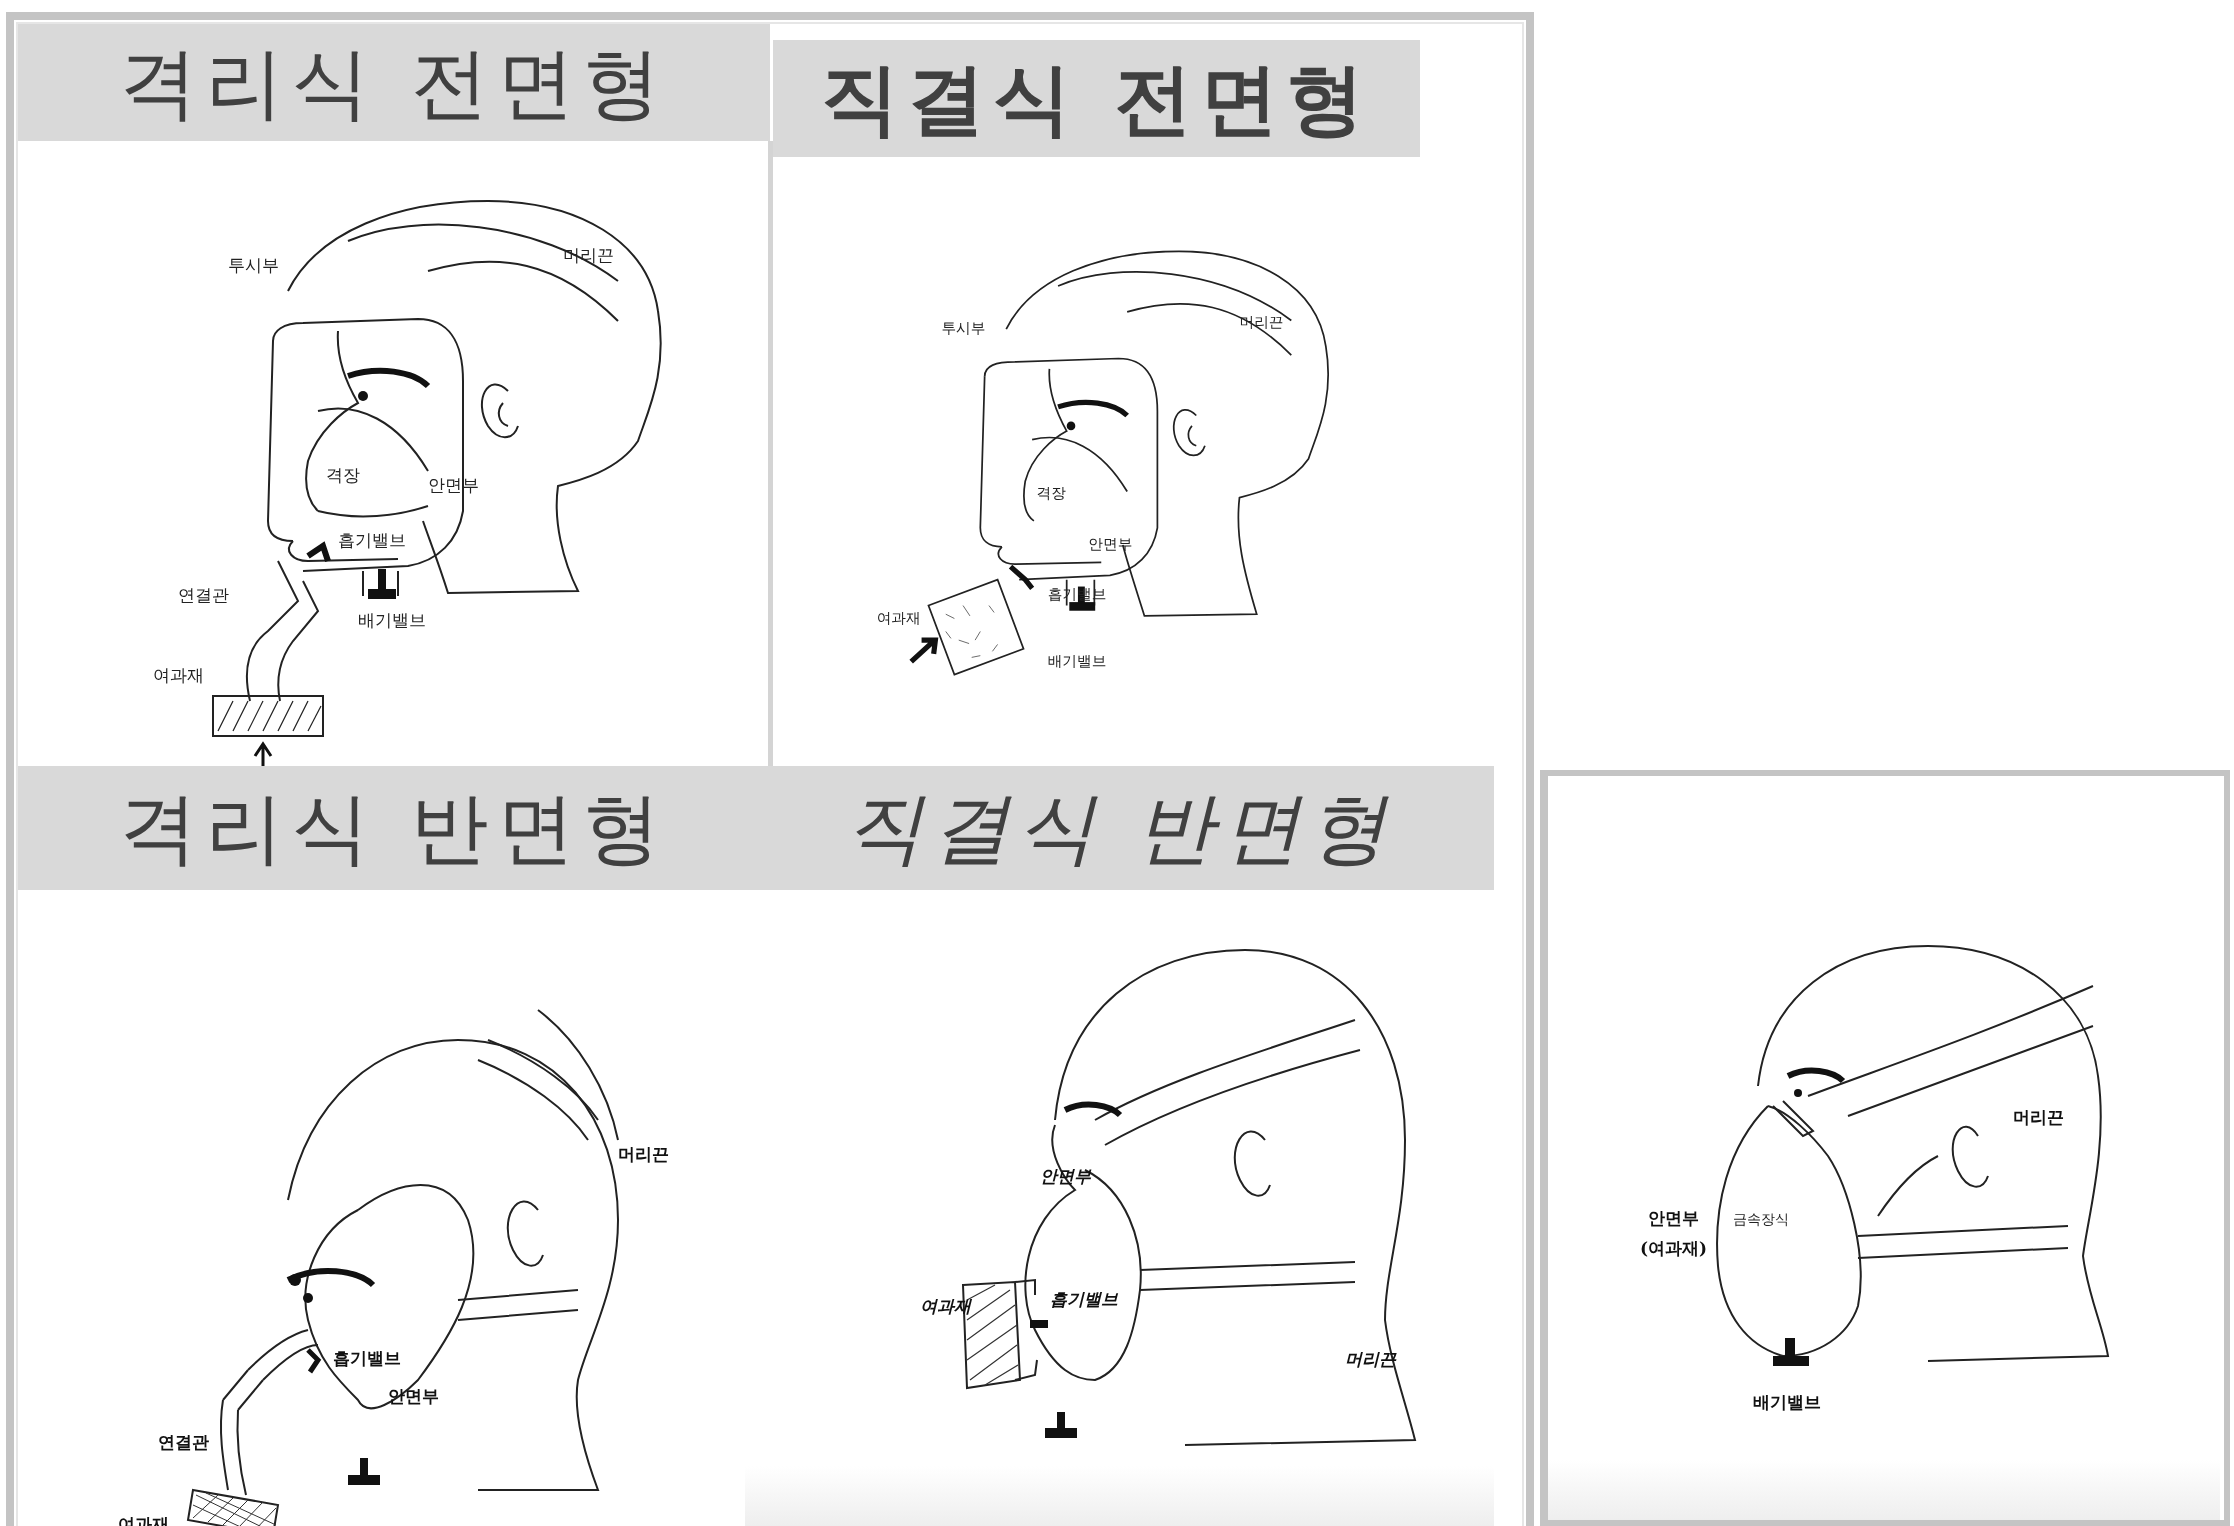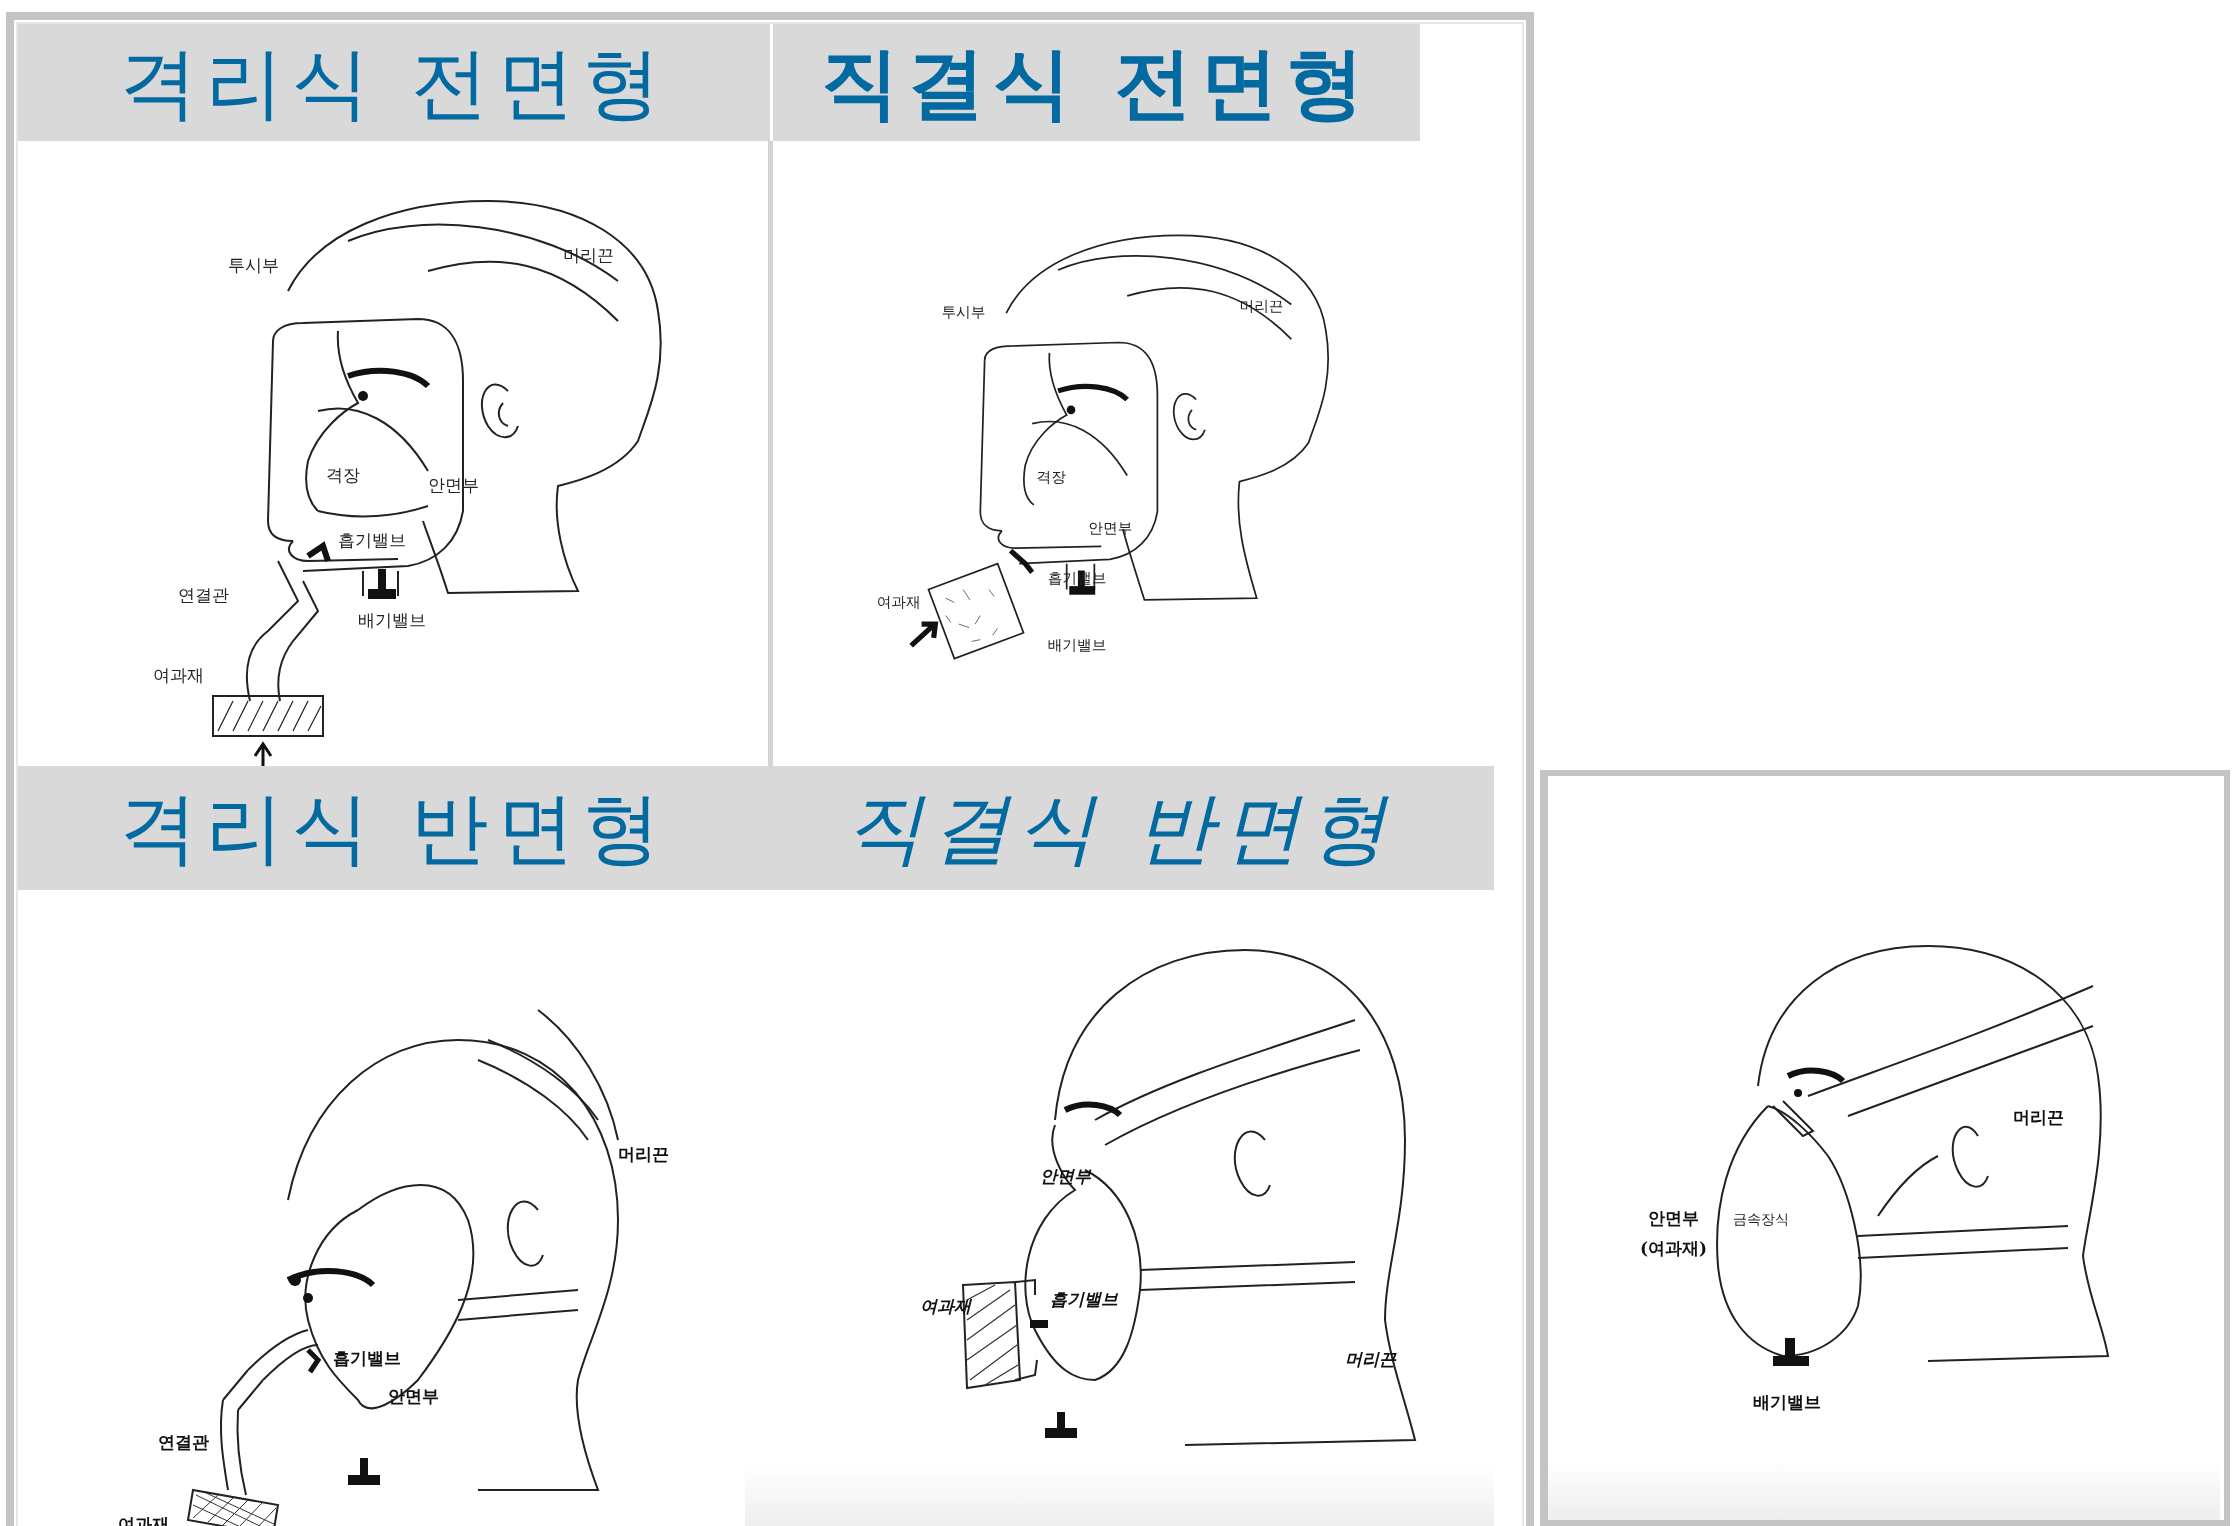--- a/index.html
+++ b/index.html
@@ -2,21 +2,21 @@
 <html><head>
 <meta charset="utf-8">
 <style>
   html,body{margin:0;padding:0;background:#ffffff;}
   body{width:2234px;height:1526px;position:relative;overflow:hidden;font-family:"DejaVu Sans","Liberation Sans",sans-serif;}
   .frame{position:absolute;box-sizing:border-box;}
   .outer-left{left:6px;top:12px;width:1528px;height:1514px;border:8px solid #c4c4c4;border-bottom:none;}
   .inner-left{left:16px;top:22px;width:1508px;height:1504px;border:2px solid #e6e6e6;border-bottom:none;}
   .outer-right{left:1540px;top:770px;width:690px;height:756px;border:6px solid #c4c4c4;border-left-width:8px;}
   .cell{position:absolute;overflow:hidden;background:#fff;}
-  .hdr{position:absolute;left:0;right:0;top:0;background:#d9d9d9;display:flex;align-items:center;justify-content:center;color:#0369a1;letter-spacing:8px;}
+  .hdr{position:absolute;left:0;right:0;top:0;background:#d9d9d9;display:flex;align-items:center;justify-content:center;color:#404040;letter-spacing:8px;}
   .hdr span{font-size:78px;line-height:1;}
   .hdr.bold span{font-weight:bold;}
   .vdiv{position:absolute;background:#d4d4d4;}
   .illus{position:absolute;left:0;right:0;bottom:0;}
   .illus svg{width:100%;height:100%;display:block;}
   .lbl{font-family:"DejaVu Serif","Liberation Serif",serif;font-size:17px;fill:#222;}
   .lbl.b{font-weight:bold;fill:#111;}
   .bottom-fade{position:absolute;left:0;right:0;bottom:0;height:60px;background:linear-gradient(#ffffff,#eeeeee);}
 </style>
 </head>
@@ -84,21 +84,21 @@
         <text x="340" y="485">배기밸브</text>
         <text x="160" y="460">연결관</text>
         <text x="135" y="540">여과재</text>
       </g>
     </svg>
   </div>
 </div>
 
 <div class="vdiv" style="left:768px;top:141px;width:5px;height:625px;"></div>
 
-<div class="cell" style="left:773px;top:24px;width:647px;height:742px;">
+<div class="cell" style="left:773px;top:40px;width:647px;height:742px;">
   <div class="hdr bold" style="height:117px;">
     <span>직결식 전면형</span>
   </div>
   <div class="illus" style="top:117px;">
     <svg viewBox="0 0 749 625">
       <g fill="none" stroke="#222" stroke-width="2">
         <path d="M270 150 C300 90 380 60 470 60 C560 60 630 100 640 170 C650 230 630 270 620 300 C600 330 560 340 540 345 C535 390 545 430 560 480 L430 482 C420 450 410 420 405 400"></path>
         <path d="M490 250 C470 230 455 260 470 285 C480 300 495 300 500 285"></path>
         <path d="M485 262 C478 270 480 282 490 285"></path>
         <path d="M245 205 C245 192 258 188 280 188 L400 184 C430 184 445 205 445 245 L445 380 C440 410 420 430 390 435 L285 440"></path>

